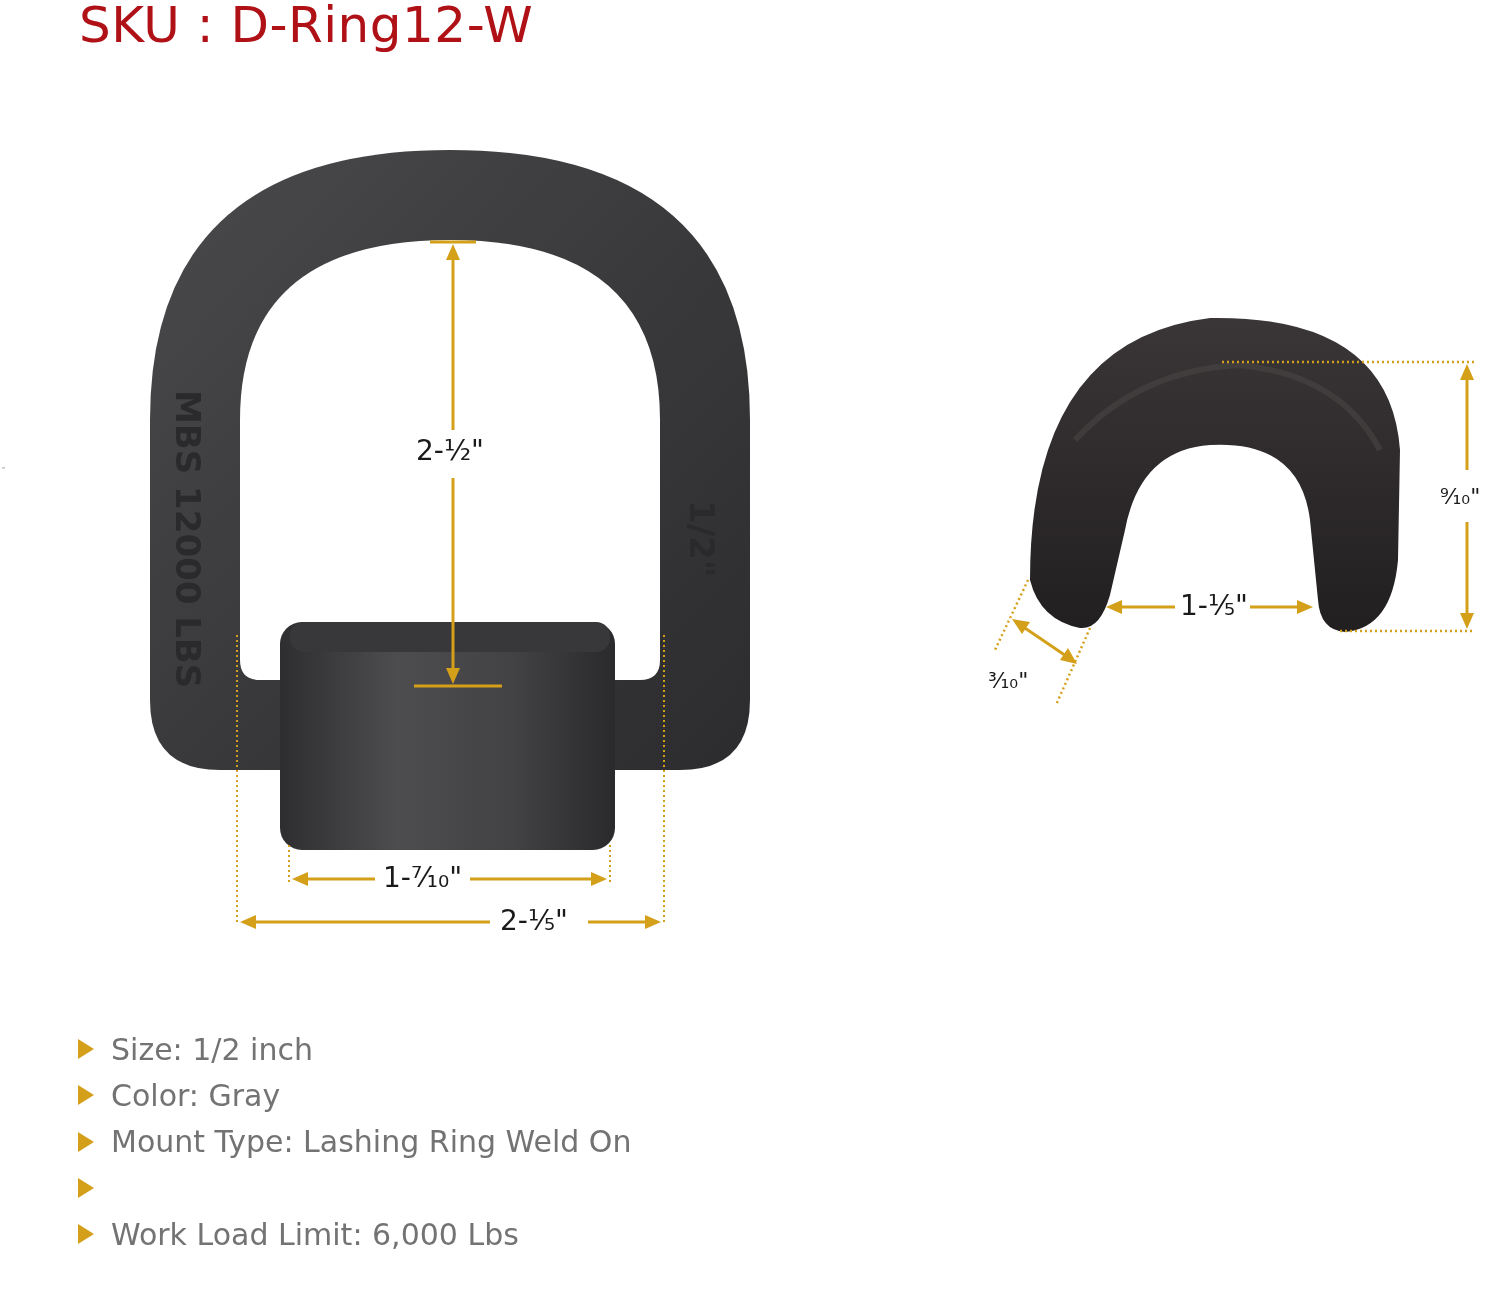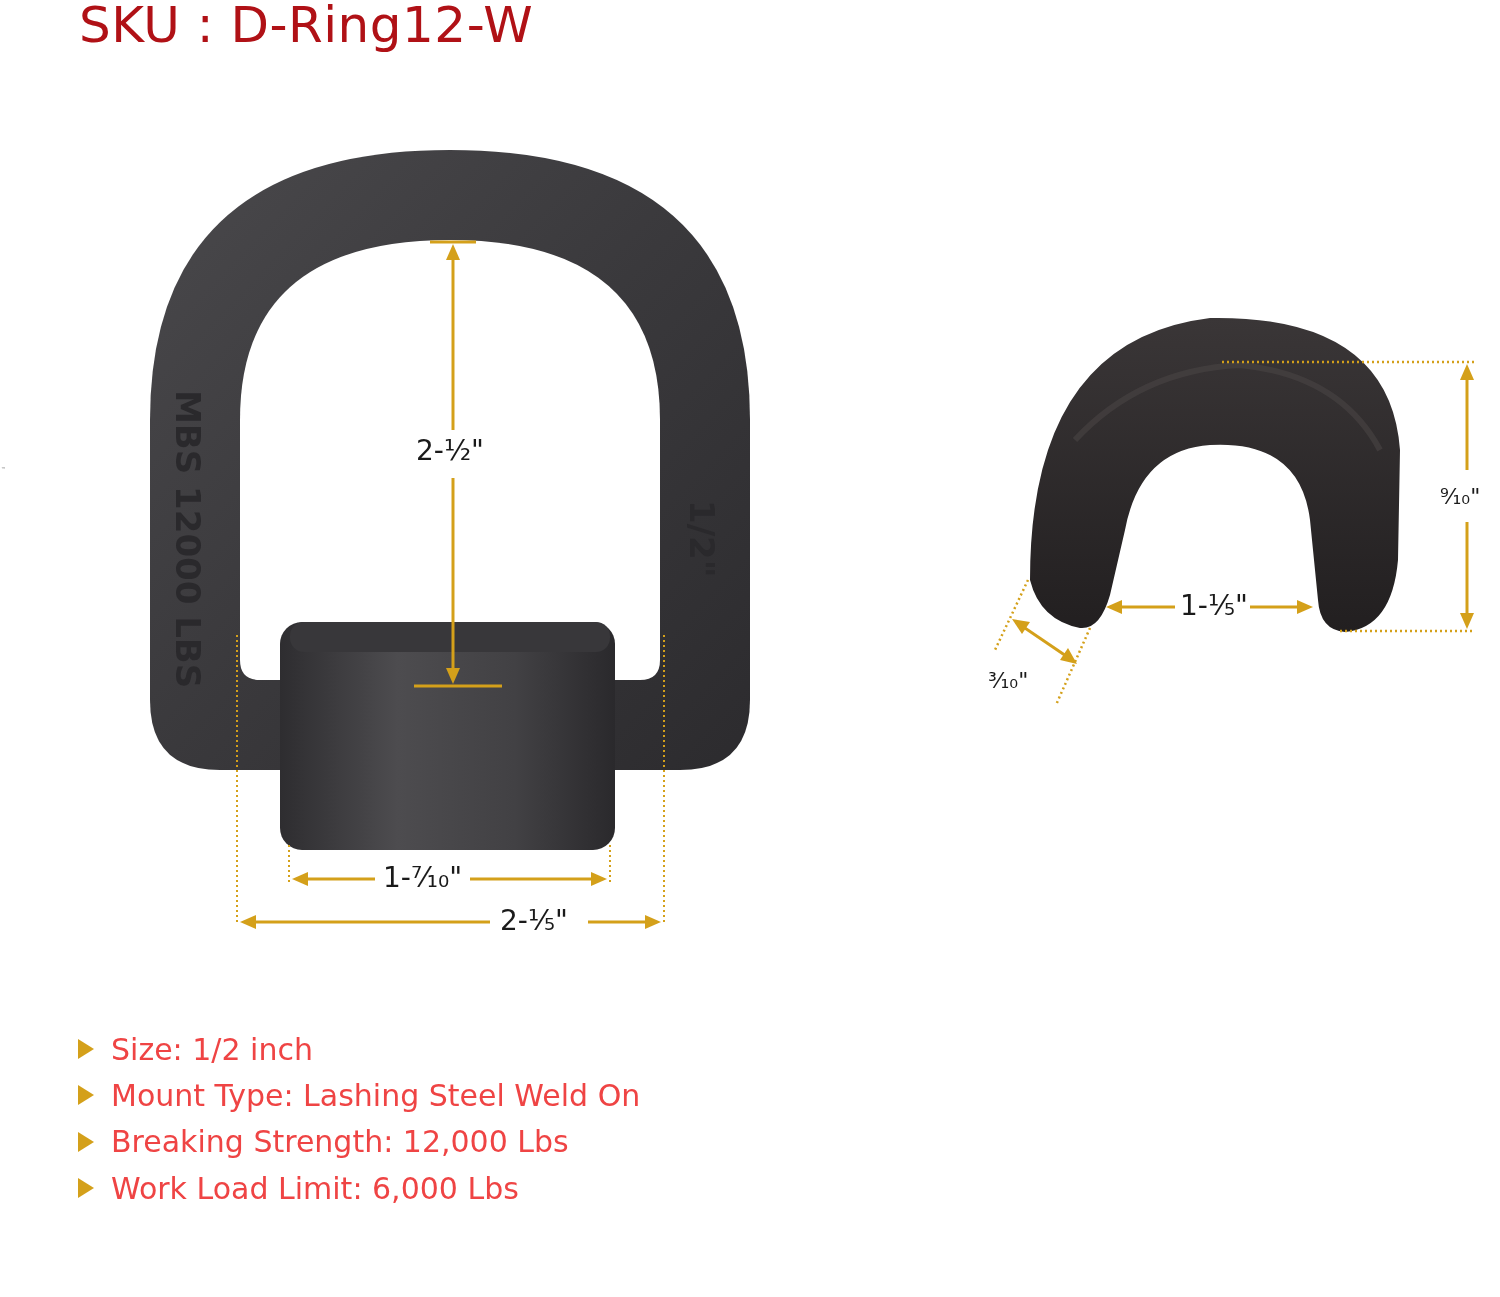--- a/index.html
+++ b/index.html
@@ -3,21 +3,21 @@
 <meta charset="utf-8">
 <style>
   html, body { margin:0; padding:0; background:#ffffff; }
   body { width:1500px; height:1297px; position:relative; overflow:hidden; font-family:"DejaVu Sans", sans-serif; }
   .sku { position:absolute; left:79px; top:-4px; font-size:50px; font-weight:500; color:#b01116; letter-spacing:0.5px; white-space:nowrap; }
   .dim-label { position:absolute; font-size:28px; color:#1a1a1a; background:#fff; white-space:nowrap; line-height:1; }
   .dim-label.small { font-size:22px; }
   .specs { position:absolute; left:78px; top:1026px; }
   .spec { position:relative; height:46.3px; display:flex; align-items:center; }
   .bullet { width:0; height:0; border-top:10px solid transparent; border-bottom:10px solid transparent; border-left:16px solid #d4a01a; margin-right:17px; }
-  .spec-text { font-size:30px; color:#ef4444; white-space:nowrap; }
+  .spec-text { font-size:30px; color:#737373; white-space:nowrap; }
   svg.art { position:absolute; left:0; top:0; }
   .tiny { position:absolute; left:1px; top:466px; font-size:5px; color:#777; }
 </style>
 </head>
 <body>
 
 <div class="sku">SKU : D-Ring12-W</div>
 
 <div class="tiny">™</div>
 
@@ -102,23 +102,26 @@
 <div class="dim-label small" style="left:1440px;top:486px;">⁹⁄₁₀"</div>
 <div class="dim-label small" style="left:988px;top:670px;">³⁄₁₀"</div>
 
 <div class="specs">
   <div class="spec">
     <span class="bullet"></span>
     <span class="spec-text">Size: 1/2 inch</span>
   </div>
   <div class="spec">
     <span class="bullet"></span>
-    <span class="spec-text">Mount Type: Lashing Steel Weld On</span>
+    <span class="spec-text">Color: Gray</span>
   </div>
   <div class="spec">
     <span class="bullet"></span>
-    <span class="spec-text">Breaking Strength: 12,000 Lbs</span>
+    <span class="spec-text">Mount Type: Lashing Ring Weld On</span>
+  </div>
+  <div class="spec">
+    <span class="bullet"></span>
   </div>
   <div class="spec">
     <span class="bullet"></span>
     <span class="spec-text">Work Load Limit: 6,000 Lbs</span>
   </div>
 </div>
 
 </body></html>

